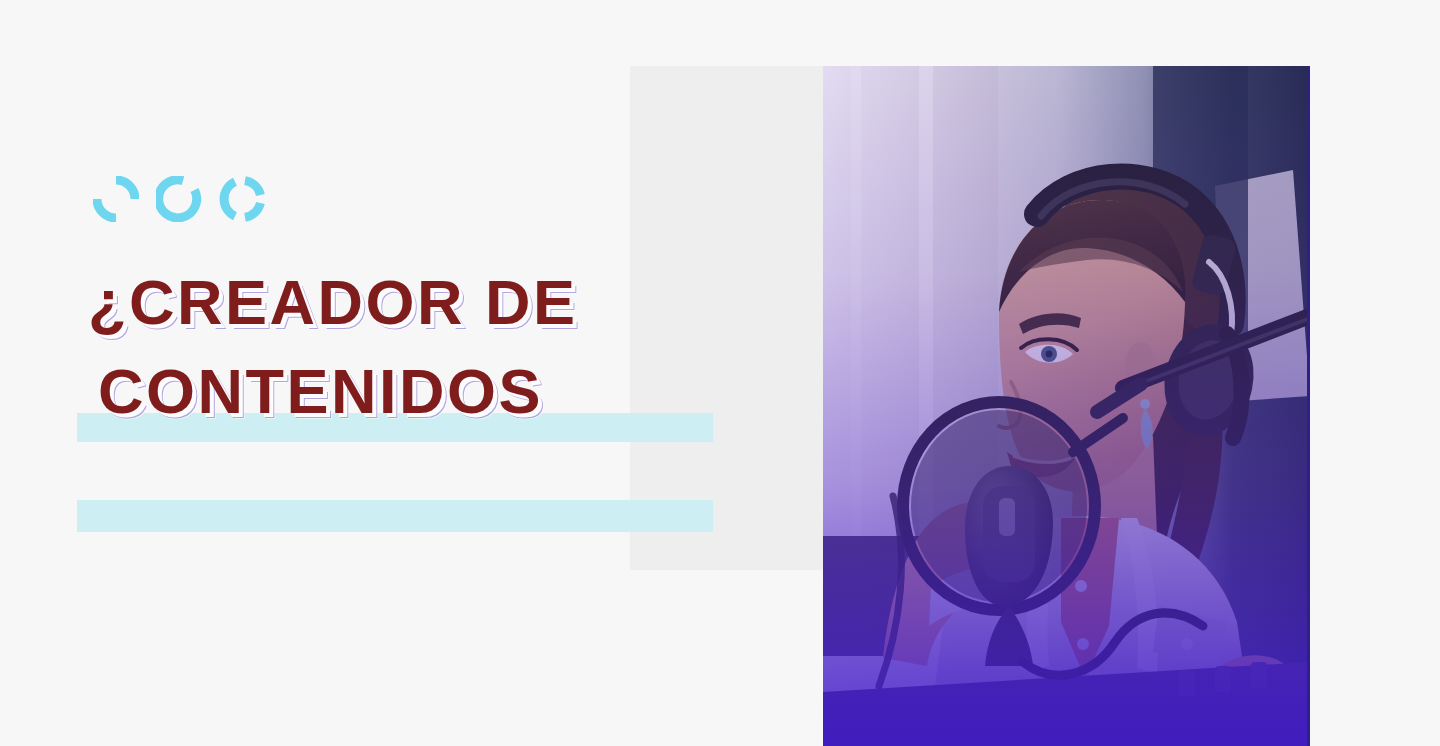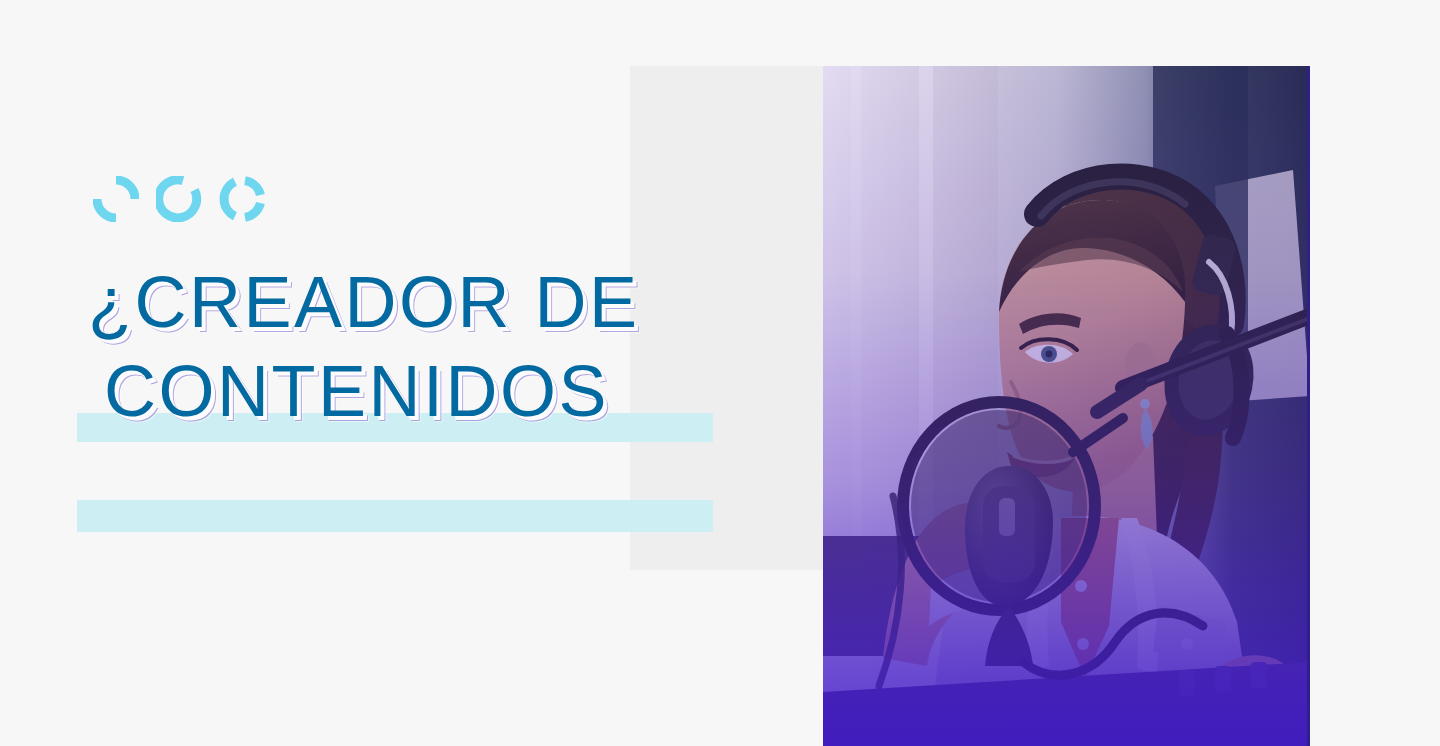--- a/index.html
+++ b/index.html
@@ -43,35 +43,35 @@
   .hl-band.b1 { top:413px; height:29px; }
   .hl-band.b2 { top:500px; height:32px; }
 
   
   .headline {
     position:absolute;
     left:88px; top:258px;
     width:660px;
   }
   .line {
-    font-size:72px;
-    font-weight:400;
+    font-size:63px;
+    font-weight:700;
     letter-spacing:2.5px;
     line-height:89px;
-    color:#0369a1;
+    color:#7f1d1d;
     white-space:nowrap;
     position:relative;
     
     text-shadow:
        4px  4px 0 rgba(255,255,255,0.96),
        5px  5px 0 rgba(120,95,200,0.55),
        6px  6px 0 rgba(255,255,255,0.45);
   }
   .line.l1 { margin-left:0px; }
-  .line.l2 { margin-left:16px; }
+  .line.l2 { margin-left:10px; }
   .line.l3 { margin-left:2px; }
 
   
   .photo {
     position:absolute;
     left:823px; top:66px;
     width:487px; height:680px;
     overflow:hidden;
   }
   .photo svg { display:block; width:487px; height:680px; }

